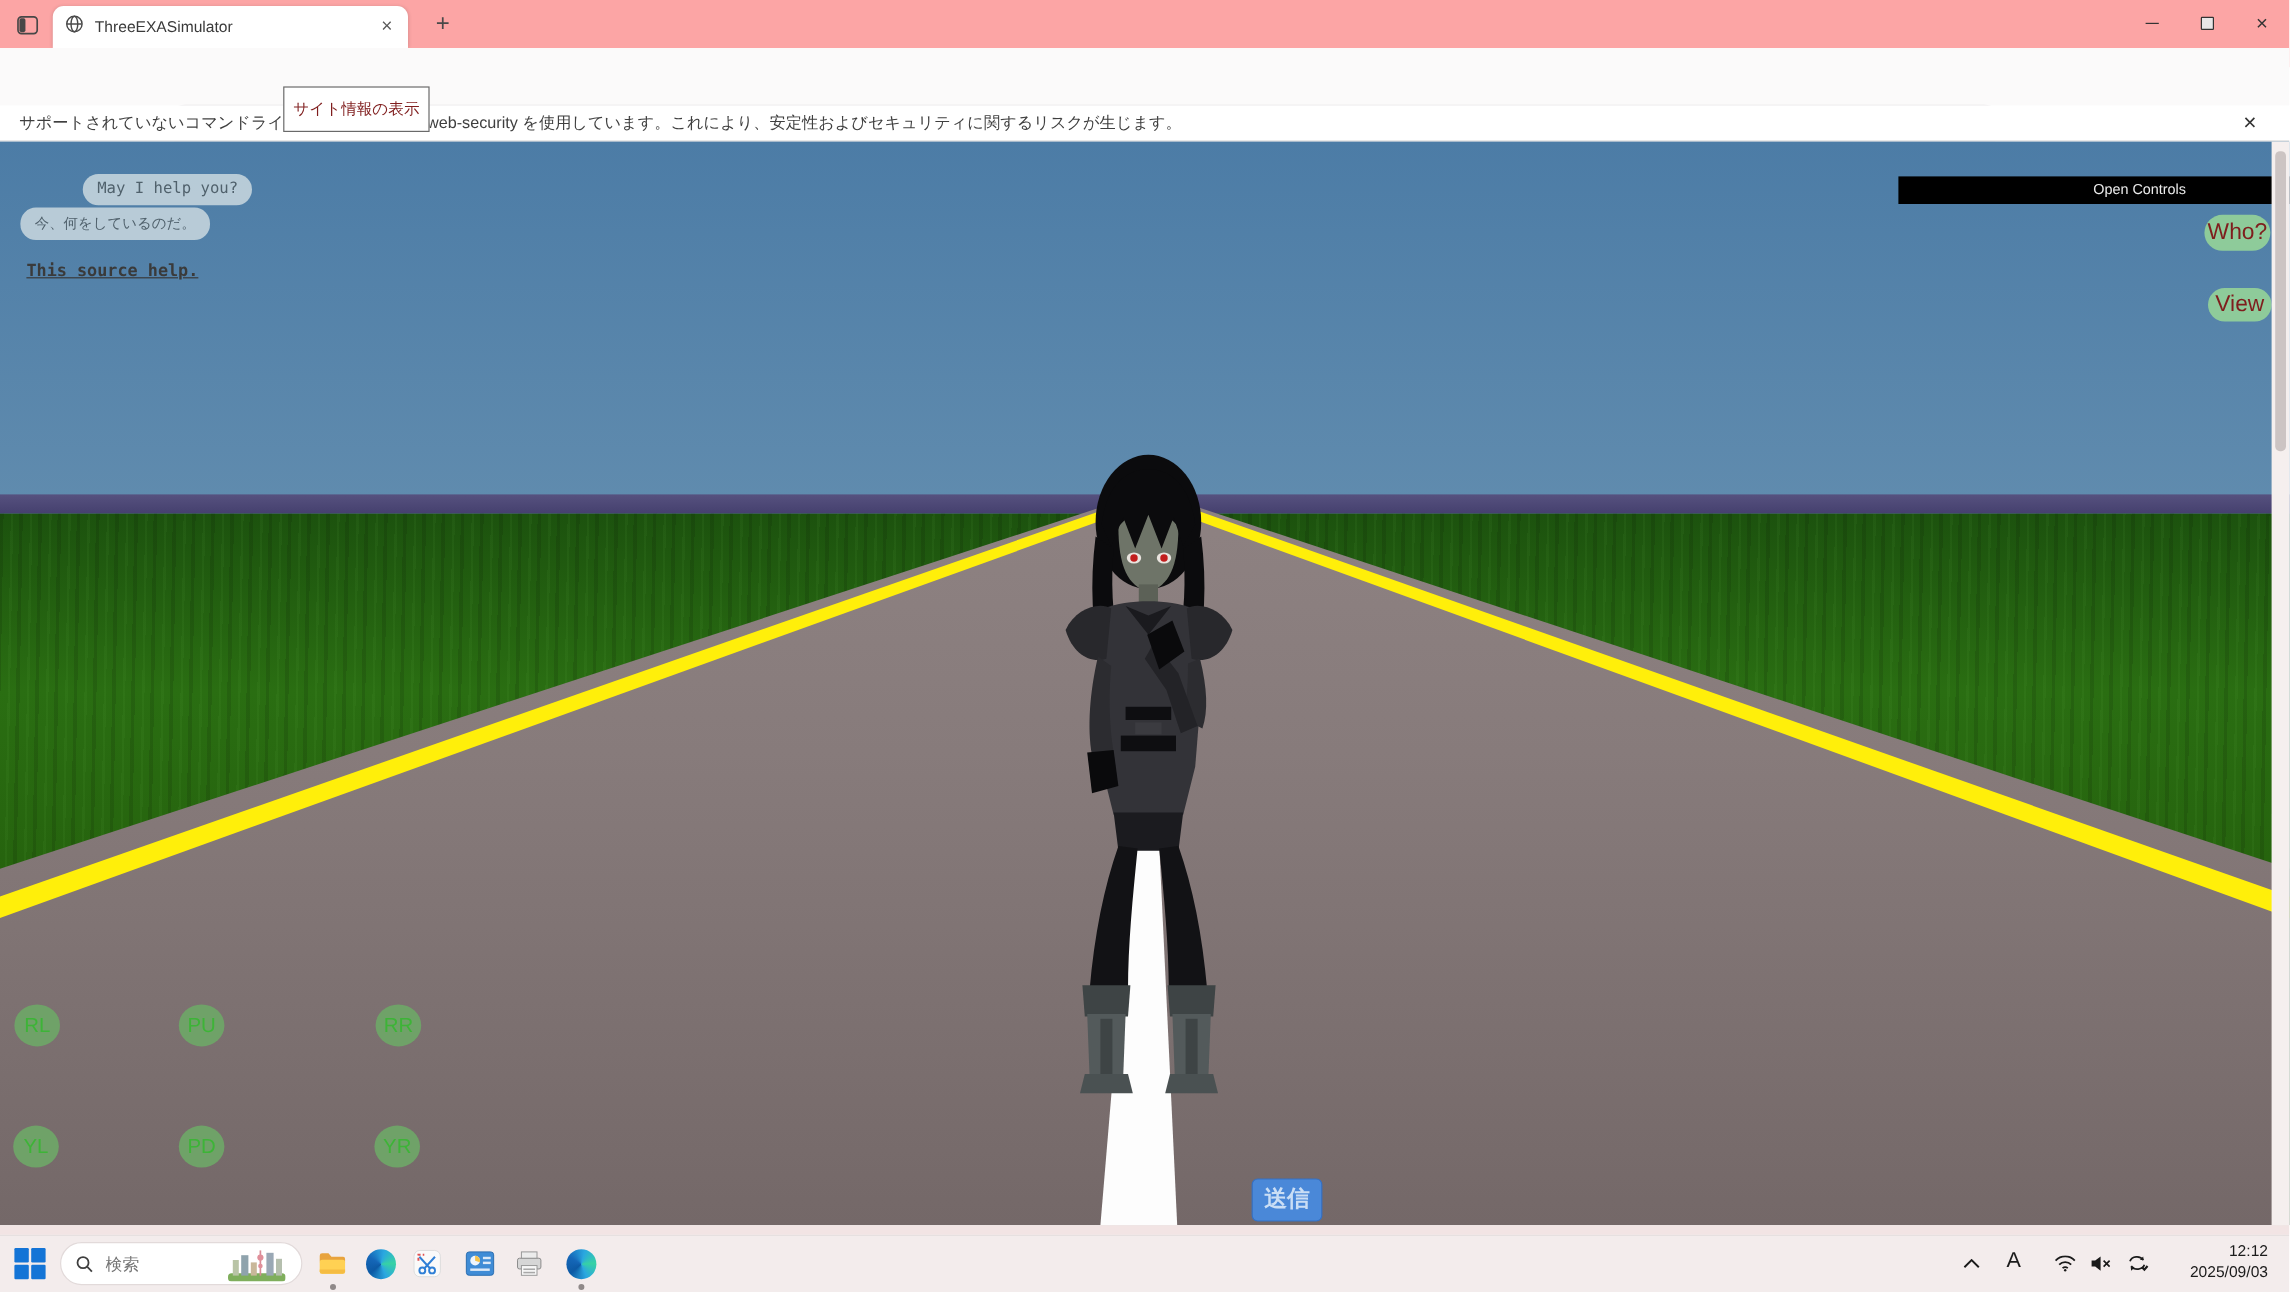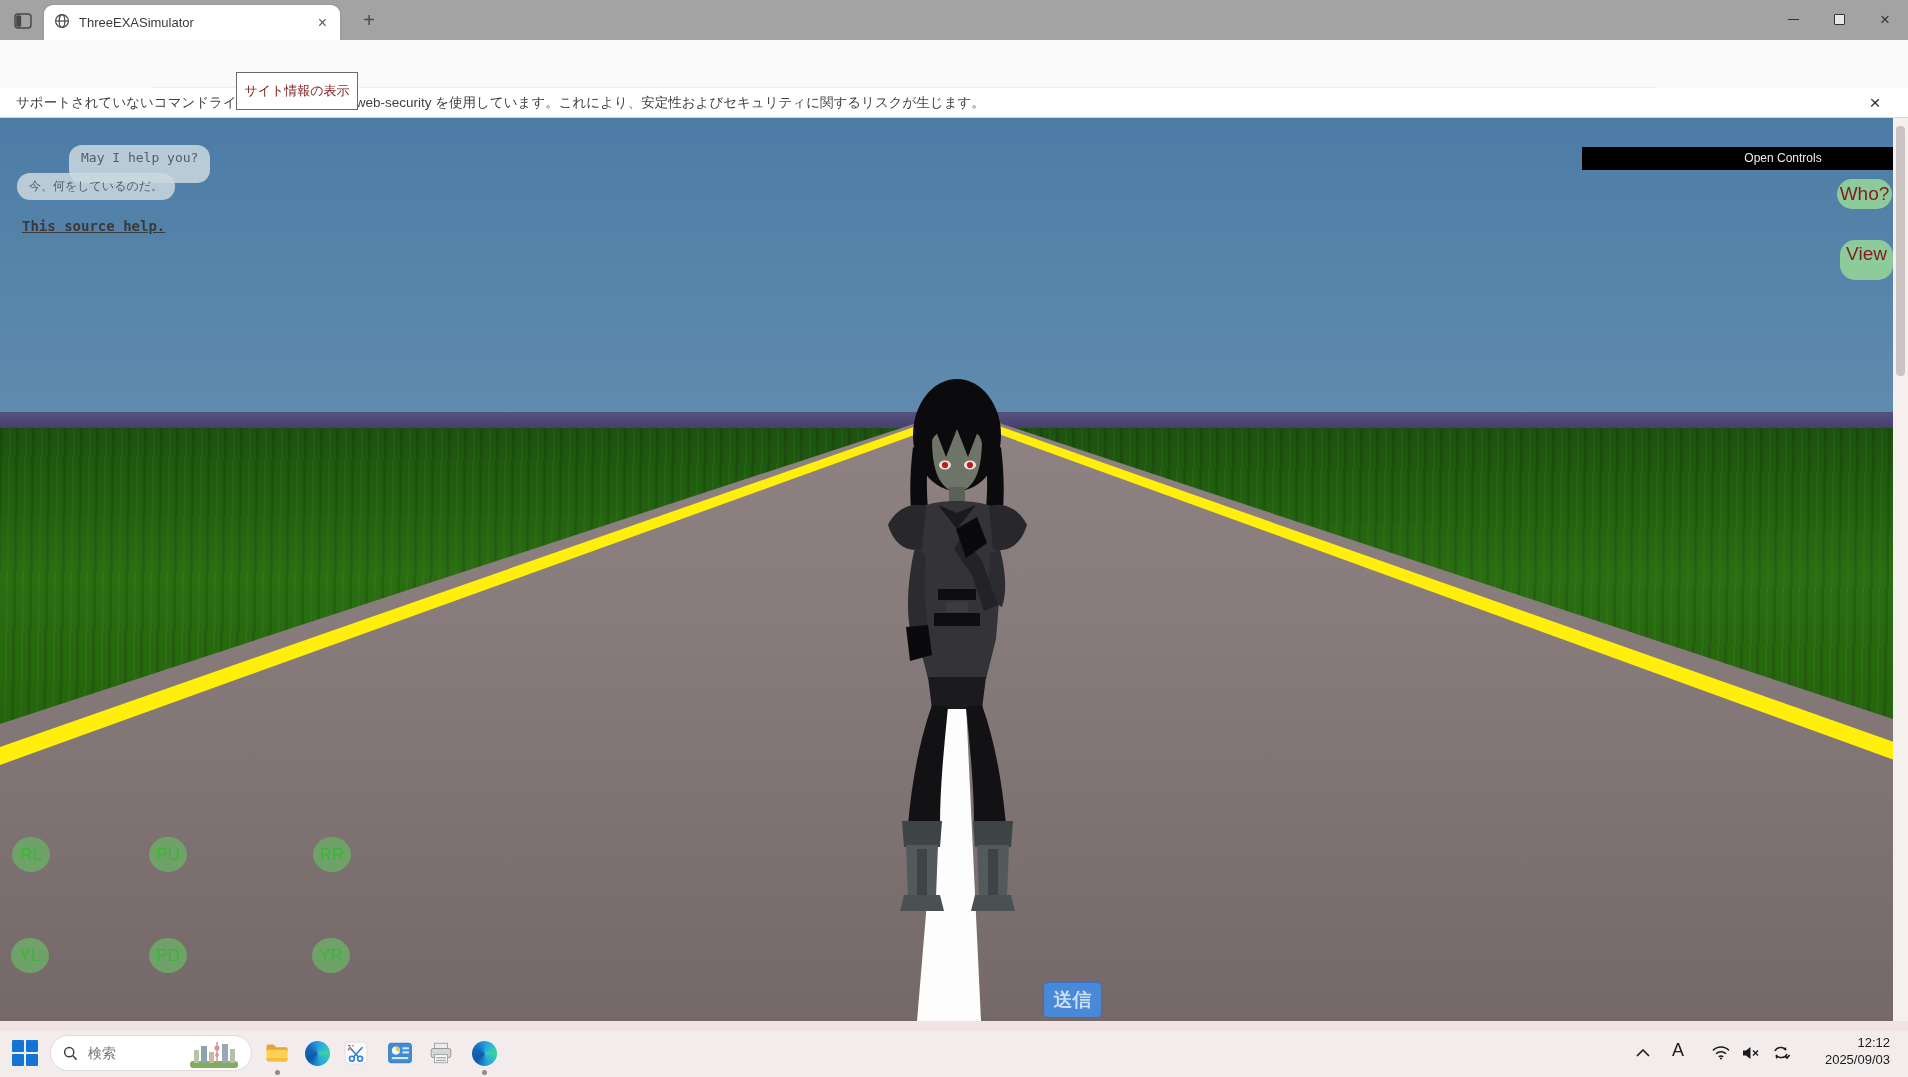--- a/index.html
+++ b/index.html
@@ -1,21 +1,21 @@
 <!DOCTYPE html>
 <html><head>
 <meta charset="utf-8">
 <style>
   html,body{margin:0;padding:0;background:#fff;}
   .screen{position:relative;width:1908px;height:1077px;overflow:hidden;
     font-family:"Liberation Sans",sans-serif;background:#fff;}
   .abs{position:absolute;}
 
   
-  .tabstrip{left:0;top:0;width:1908px;height:56px;background:#a3a3a3;}
+  .tabstrip{left:0;top:0;width:1908px;height:56px;background:#fca5a5;}
   .tab-actions{left:10px;top:8px;width:26px;height:26px;display:flex;align-items:center;justify-content:center;border-radius:6px;}
   .tab{left:44px;top:5px;width:296px;height:35px;background:#fff;border-radius:9px 9px 0 0;
     box-shadow:0 0 3px rgba(0,0,0,.12);display:flex;align-items:center;padding:0 10px;box-sizing:border-box;}
   .tab-title{font-size:13px;color:#3a3a3a;margin-left:9px;flex:1;white-space:nowrap;overflow:hidden;}
   .tab-close{color:#5a5a5a;font-size:16px;line-height:16px;padding:0 3px;cursor:default;}
   .newtab{left:356px;top:8px;width:26px;height:26px;color:#494949;font-size:20px;line-height:24px;text-align:center;}
   .wincontrols{right:0;top:0;height:40px;display:flex;}
   .winbtn{width:46px;height:38px;display:flex;align-items:center;justify-content:center;color:#333;}
   .min-glyph{display:block;width:11px;height:1px;background:#333;}
   .restore-glyph{display:block;width:9px;height:9px;border:1px solid #333;border-radius:1px;position:relative;background:#e8e6e7;}
@@ -56,30 +56,30 @@
     background:linear-gradient(180deg,#1c520e 0%,#2a6e12 25%,#245f0c 60%,#1f5609 100%);}
   .grass:after{content:"";position:absolute;inset:0;opacity:.4;
     background:repeating-linear-gradient(91deg,rgba(0,0,0,.28) 0 3px,transparent 3px 9px,rgba(110,190,80,.18) 9px 11px,transparent 11px 16px);}
   .scene-svg{left:0;top:0;width:1908px;height:903px;}
   .page-bottom-strip{left:0;top:1021px;width:1908px;height:8px;background:#f2e4e4;}
   .scrollbar{left:1893px;top:118px;width:15px;height:903px;background:#f5efee;}
   .scroll-thumb{left:1896px;top:126px;width:9px;height:250px;background:#ccc4c3;border-radius:4px;}
 
   
   .bubble{background:rgba(202,216,223,.85);border-radius:13px;color:#50616c;
-    font-family:"DejaVu Sans Mono",monospace;font-size:13px;height:38px;line-height:26px;padding:0 12px;white-space:nowrap;}
+    font-family:"DejaVu Sans Mono",monospace;font-size:13px;height:26px;line-height:26px;padding:0 12px;white-space:nowrap;}
   .bubble1{left:69px;top:27px;}
   .bubble2{left:17px;top:55px;font-size:12px;height:27px;line-height:27px;}
   .srclink{left:22px;top:100px;font-family:"DejaVu Sans Mono",monospace;font-size:14px;font-weight:bold;
     color:#3a3a3a;text-decoration:underline;white-space:nowrap;}
   .gui-bar{left:1582px;top:29px;width:306px;height:23px;background:#000;color:#ececec;
     font-size:12px;line-height:23px;text-align:center;padding-left:48px;}
   .pill-green{background:#8ecb9a;color:#7f1d1d;border-radius:15px;text-align:center;font-size:19px;}
   .who-btn{left:1837px;top:61px;width:55px;height:30px;line-height:30px;}
-  .view-btn{left:1840px;top:122px;width:53px;height:40px;line-height:28px;}
+  .view-btn{left:1840px;top:122px;width:53px;height:28px;line-height:28px;}
   .telemetry{left:1533px;top:279px;font-family:"DejaVu Sans Mono",monospace;font-weight:bold;
     font-size:17px;line-height:18px;letter-spacing:-1px;white-space:nowrap;}
   .tele-time{color:#ffd60a;}
   .tele-val{color:#2ae04a;}
   .pad{width:38px;height:35px;border-radius:50%;background:#6fa268;color:#3db437;
     font-size:17px;text-align:center;line-height:35px;}
   .pad-rl{left:12px;top:719px;} .pad-pu{left:149px;top:719px;} .pad-rr{left:313px;top:719px;}
   .pad-yl{left:11px;top:820px;} .pad-pd{left:149px;top:820px;} .pad-yr{left:312px;top:820px;}
   .chat-input{left:767px;top:864px;width:268px;height:36px;box-sizing:border-box;background:#fff;
     border:2px solid #e01b1b;border-radius:7px;font-size:18px;color:#111;padding:0 10px;outline:none;

